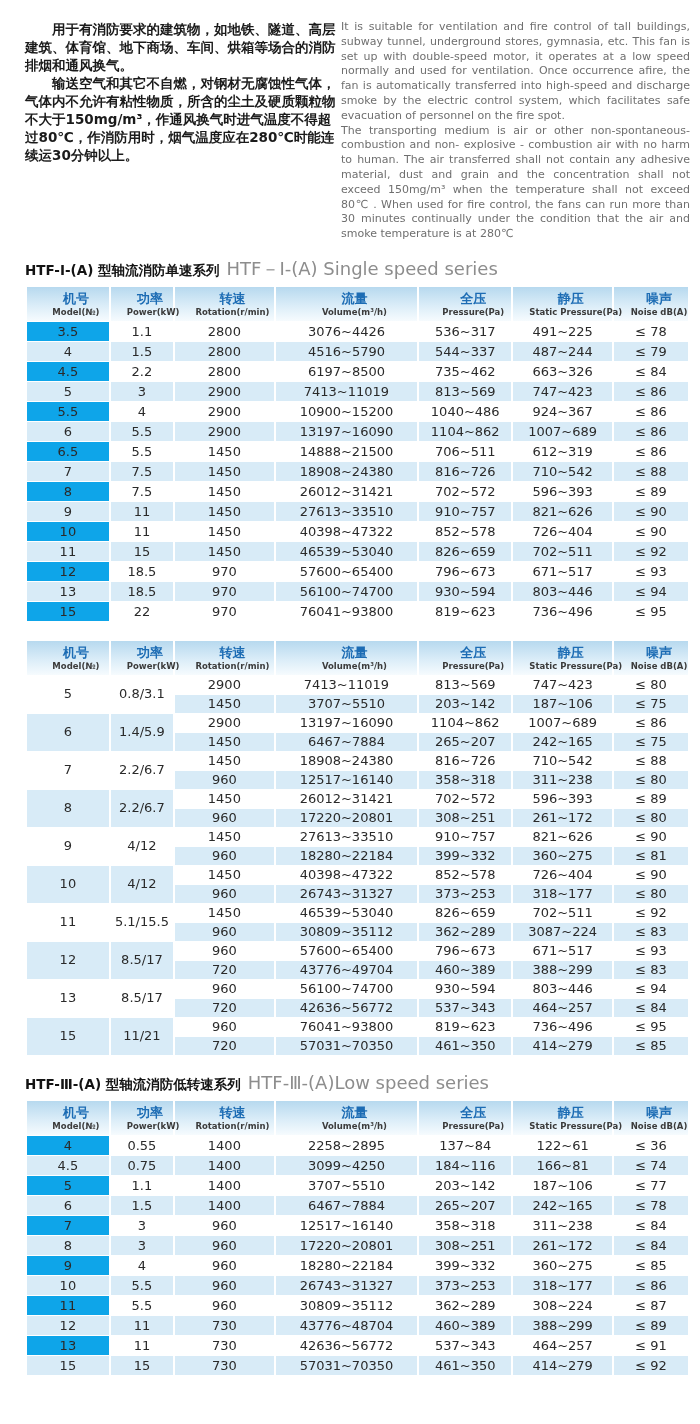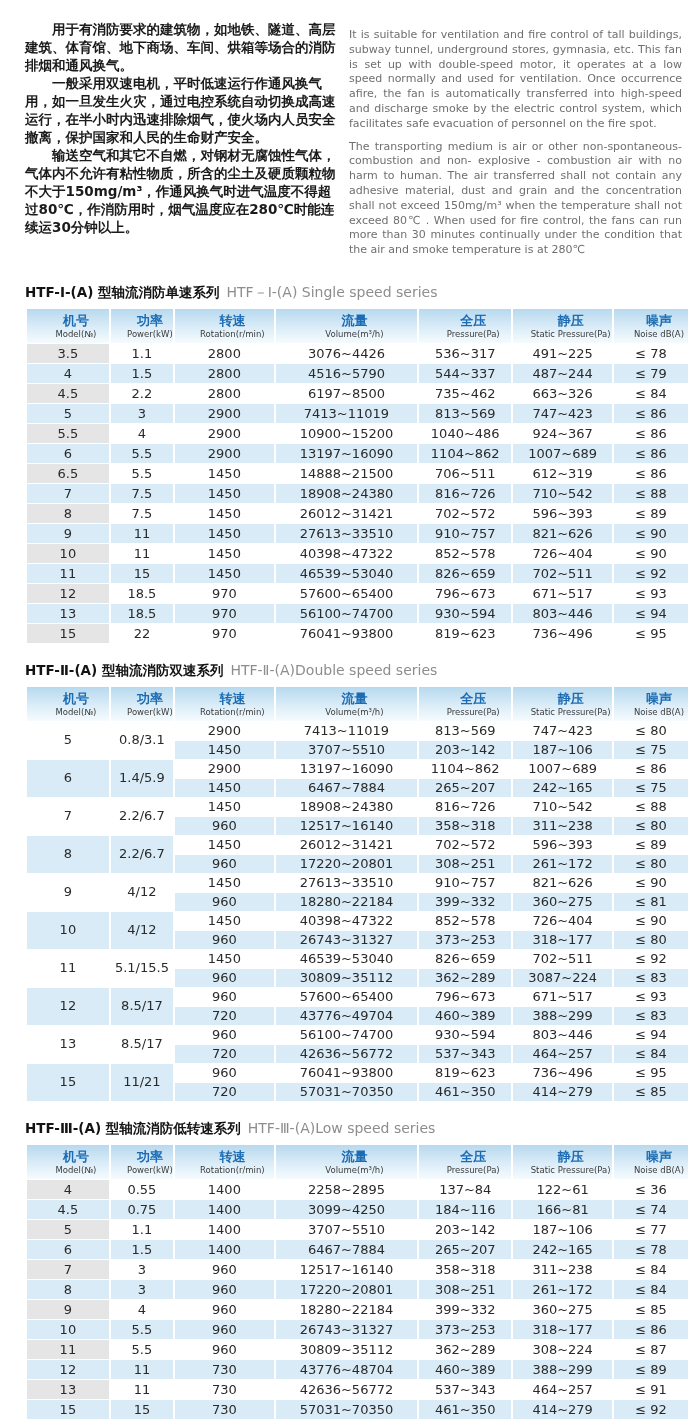--- a/index.html
+++ b/index.html
@@ -9,67 +9,66 @@
     color:#333;
     -webkit-font-smoothing:antialiased;
   }
   .page{padding:20px 10px 24px 25px;}
 
   
   .intro{display:flex;align-items:flex-start;}
   .intro-zh{width:316px;font-size:13.5px;line-height:18px;font-weight:bold;color:#1b1b1b;}
   .intro-zh p{margin:0;text-indent:2em;}
   .intro-en{flex:1;font-size:11px;line-height:14.8px;color:#6f6f6f;text-align:justify;}
-  .intro-en p{margin:8px;}
+  .intro-en p{margin:0;}
 
   
   .table-block{margin-top:18px;}
   .table-title{font-size:13.5px;margin:0 0 7px 0;line-height:17px;}
   .title-zh{font-weight:bold;color:#131313;margin-top:28px;}
-  .title-en{color:#8d8d8d;font-weight:normal;font-size:14px;margin-left:7px;}
+  .title-en{color:#8d8d8d;font-weight:normal;font-size:18px;margin-left:7px;}
 
   table.spec{
     border-collapse:separate;
     border-spacing:2px 1px;
     width:100%;
     table-layout:fixed;
   }
   table.spec th{
     background:linear-gradient(180deg,#b7d9ef 0%,#dbedf8 55%,#f6fbfe 100%);
     padding:4px 0 3px 16px;
     vertical-align:middle;
   }
   .th-zh{display:block;color:#1c6cb4;font-size:13px;font-weight:bold;line-height:16px;}
-  .th-en{display:block;color:#3b3b3b;font-size:8.5px;font-weight:normal;line-height:11px;white-space:nowrap;}
+  .th-en{display:block;color:#3b3b3b;font-size:8.5px;font-weight:bold;line-height:11px;white-space:nowrap;}
   table.spec td{
     text-align:center;
     font-size:13px;
     color:#2a2a2a;
     height:19px;
     padding:0;
     line-height:19px;
     overflow:hidden;
     white-space:nowrap;
   }
   tr.blue td{background:#d8ebf7;}
-  td.c1{background:#e5e5e5;}
+  td.c1{background:#0ea5e9;}
   
   td.mwhite{background:#ffffff;}
   td.mblue{background:#d8ebf7;}
   table.spec.double td{height:18px;line-height:18px;}
 </style>
 </head>
 <body>
 
 <div class="page">
 
   <div class="intro">
     <div class="intro-zh">
       <p>用于有消防要求的建筑物，如地铁、隧道、高层建筑、体育馆、地下商场、车间、烘箱等场合的消防排烟和通风换气。</p>
-      <p>一般采用双速电机，平时低速运行作通风换气用，如一旦发生火灾，通过电控系统自动切换成高速运行，在半小时内迅速排除烟气，使火场内人员安全撤离，保护国家和人民的生命财产安全。</p>
       <p>输送空气和其它不自燃，对钢材无腐蚀性气体，气体内不允许有粘性物质，所含的尘土及硬质颗粒物不大于150mg/m³，作通风换气时进气温度不得超过80℃，作消防用时，烟气温度应在280℃时能连续运30分钟以上。</p>
     </div>
     <div class="intro-en">
       <p>It is suitable for ventilation and fire control of tall buildings, subway tunnel, underground stores, gymnasia, etc. This fan is set up with double-speed motor, it operates at a low speed normally and used for ventilation. Once occurrence afire, the fan is automatically transferred into high-speed and discharge smoke by the electric control system, which facilitates safe evacuation of personnel on the fire spot.</p>
       <p>The transporting medium is air or other non-spontaneous-combustion and non- explosive - combustion air with no harm to human. The air transferred shall not contain any adhesive material, dust and grain and the concentration shall not exceed 150mg/m³ when the temperature shall not exceed 80℃ . When used for fire control, the fans can run more than 30 minutes continually under the condition that the air and smoke temperature is at 280℃</p>
     </div>
   </div>
 
   <div class="table-block">
     <div class="table-title">
@@ -251,23 +250,20 @@
             <td>76041~93800</td>
             <td>819~623</td>
             <td>736~496</td>
             <td>≤ 95</td>
           </tr>
         </tbody>
       </table>
   </div>
 
   <div class="table-block">
-    <div class="table-title">
-      <span class="title-zh">HTF-Ⅱ-(A) 型轴流消防双速系列</span><span class="title-en">HTF-Ⅱ-(A)Double speed series</span>
-    </div>
     <table class="spec double">
         <colgroup>
           <col style="width: 12.6%;">
           <col style="width: 9.6%;">
           <col style="width: 15.2%;">
           <col style="width: 21.8%;">
           <col style="width: 14.2%;">
           <col style="width: 15.2%;">
           <col style="width: 11.4%;">
         </colgroup>

